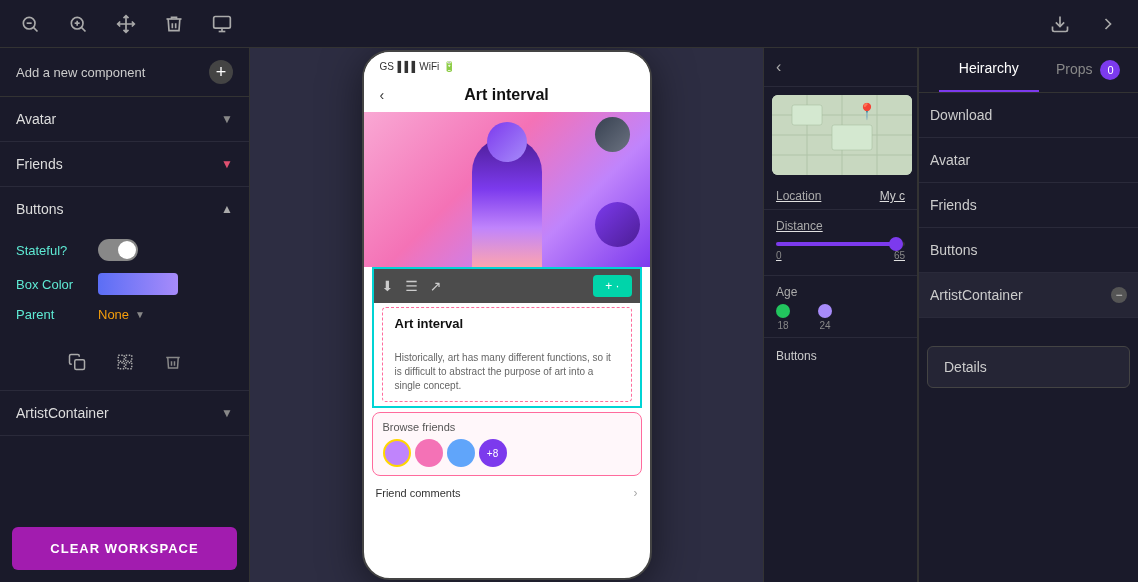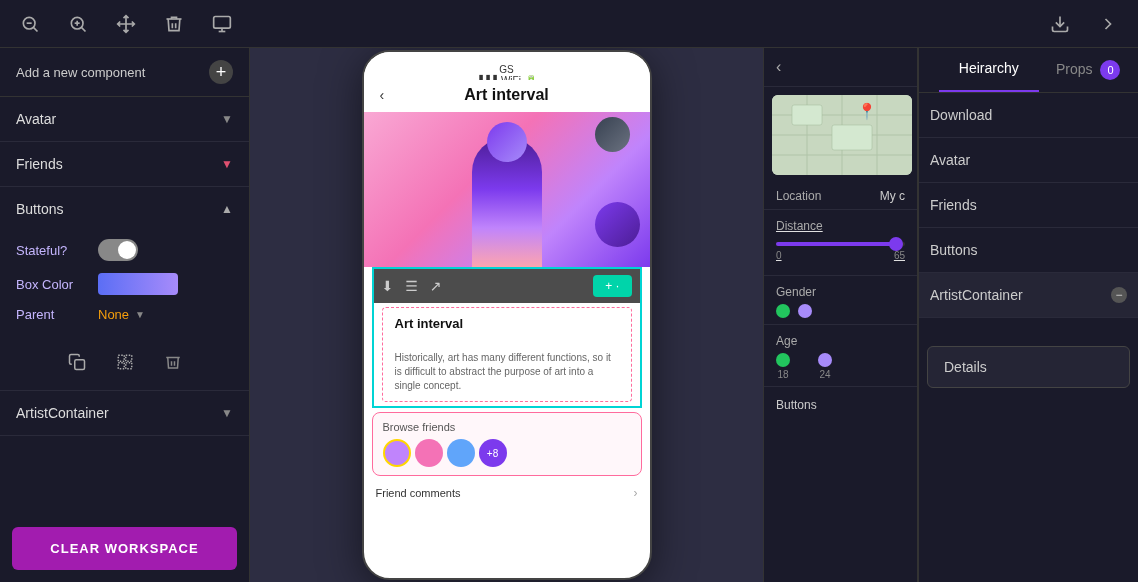--- a/index.html
+++ b/index.html
@@ -115,21 +115,21 @@
       flex-direction: column;
       gap: 12px;
     }
     .prop-row {
       display: flex;
       align-items: center;
       gap: 12px;
     }
     .prop-label {
       font-size: 13px;
-      color: #c4b5fd;
+      color: #5eead4;
       width: 70px;
     }
     .toggle-switch {
       width: 40px;
       height: 22px;
       background: #555;
       border-radius: 11px;
       position: relative;
       cursor: pointer;
     }
@@ -226,22 +226,21 @@
       position: relative;
       box-shadow: 0 8px 40px rgba(0,0,0,0.5);
       border: 2px solid #444;
     }
     .mobile-status-bar {
       background: #fff;
       height: 28px;
       display: flex;
       align-items: center;
       justify-content: flex-start;
-      padding: 12px 16px;
-      flex-direction: column;
+      padding: 4px 16px;
     }
     .status-text { font-size: 10px; color: #333; }
     .status-icons { font-size: 10px; color: #333; }
 
     .mobile-nav {
       background: #fff;
       padding: 6px 16px 8px;
       display: flex;
       align-items: center;
       justify-content: center;
@@ -708,46 +707,39 @@
           <line x1="35" y1="0" x2="35" y2="80" stroke="#b0c4a8" stroke-width="1"></line>
           <line x1="70" y1="0" x2="70" y2="80" stroke="#b0c4a8" stroke-width="1"></line>
           <line x1="105" y1="0" x2="105" y2="80" stroke="#b0c4a8" stroke-width="1"></line>
           <rect x="20" y="10" width="30" height="20" rx="2" fill="#d4e8d0" stroke="#a0b898" stroke-width="0.5"></rect>
           <rect x="60" y="30" width="40" height="25" rx="2" fill="#d4e8d0" stroke="#a0b898" stroke-width="0.5"></rect>
           <text x="95" y="22" font-size="16" text-anchor="middle">📍</text>
         </svg>
       </div>
     </div>
 
-    <div class="info-row" style="padding:6px 12px;">
+    <div class="info-row" style="padding:6px 12px;text-decoration:underline;">
       <span class="info-label">Location</span>
       <span class="info-value">My c</span>
     </div>
 
     <div style="padding:6px 12px;border-bottom:1px solid #2a2a3a;text-decoration:underline;">
       <span class="info-label">Distance</span>
       <div class="slider-container">
         <div class="slider-track">
           <div class="slider-fill" style="width:90%;"></div>
           <div class="slider-thumb" style="right:2px;"></div>
         </div>
         <div class="slider-labels">
           <span class="slider-label">0</span>
           <span class="slider-label">65</span>
         </div>
       </div>
     </div>
 
-    <div style="padding:6px 12px;border-bottom:1px solid #2a2a3a;">
-      <span class="info-label">Gender</span>
-      <div class="gender-dots">
-        <div class="gender-dot green"></div>
-        <div class="gender-dot purple"></div>
-      </div>
-    </div>
 
     <div style="padding:6px 12px;border-bottom:1px solid #2a2a3a;">
       <span class="info-label">Age</span>
       <div class="age-dots">
         <div class="age-dot-wrapper">
           <div class="age-dot green"></div>
           <span class="age-label">18</span>
         </div>
         <div class="age-dot-wrapper">
           <div class="age-dot purple"></div>

